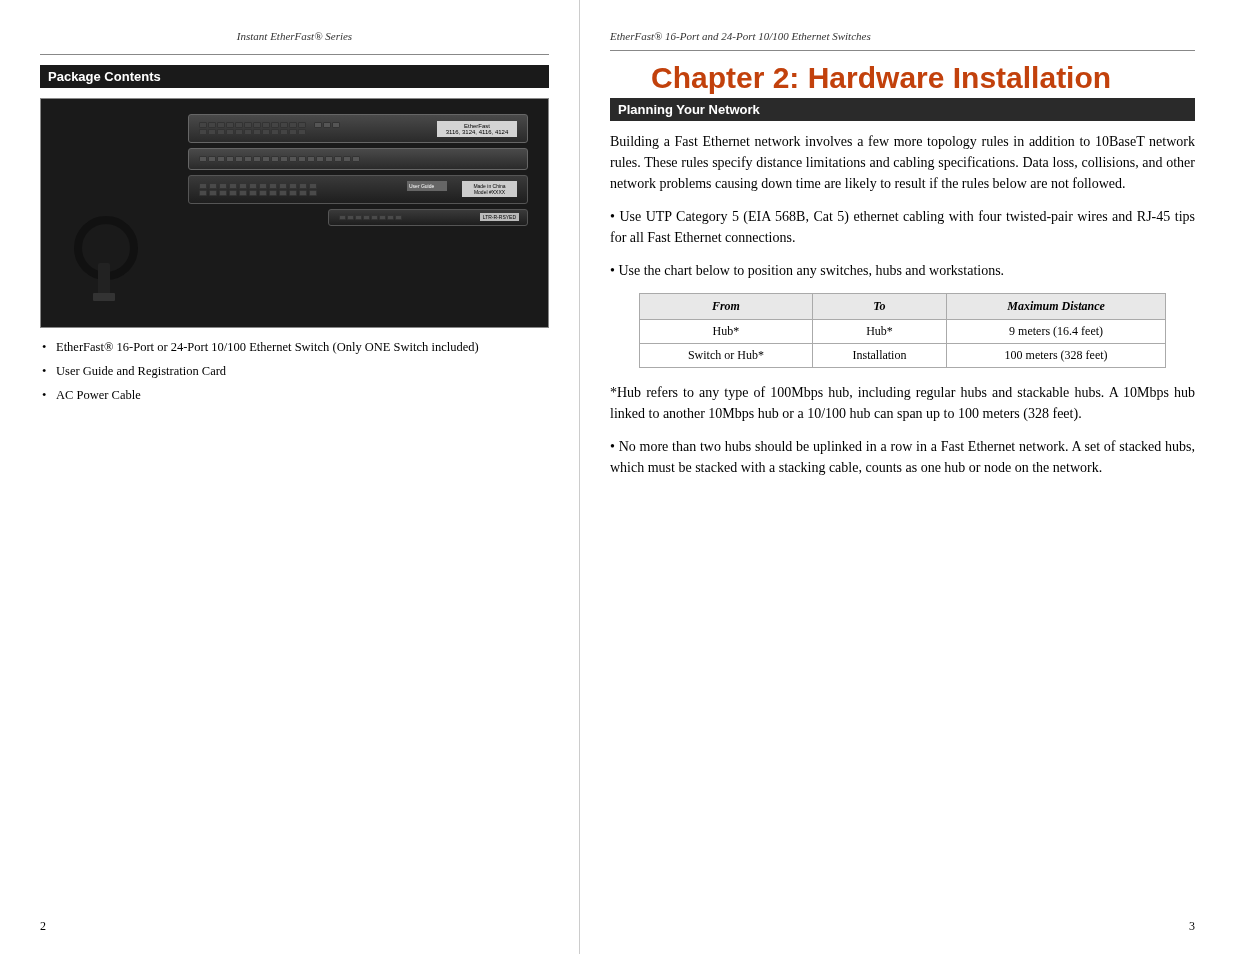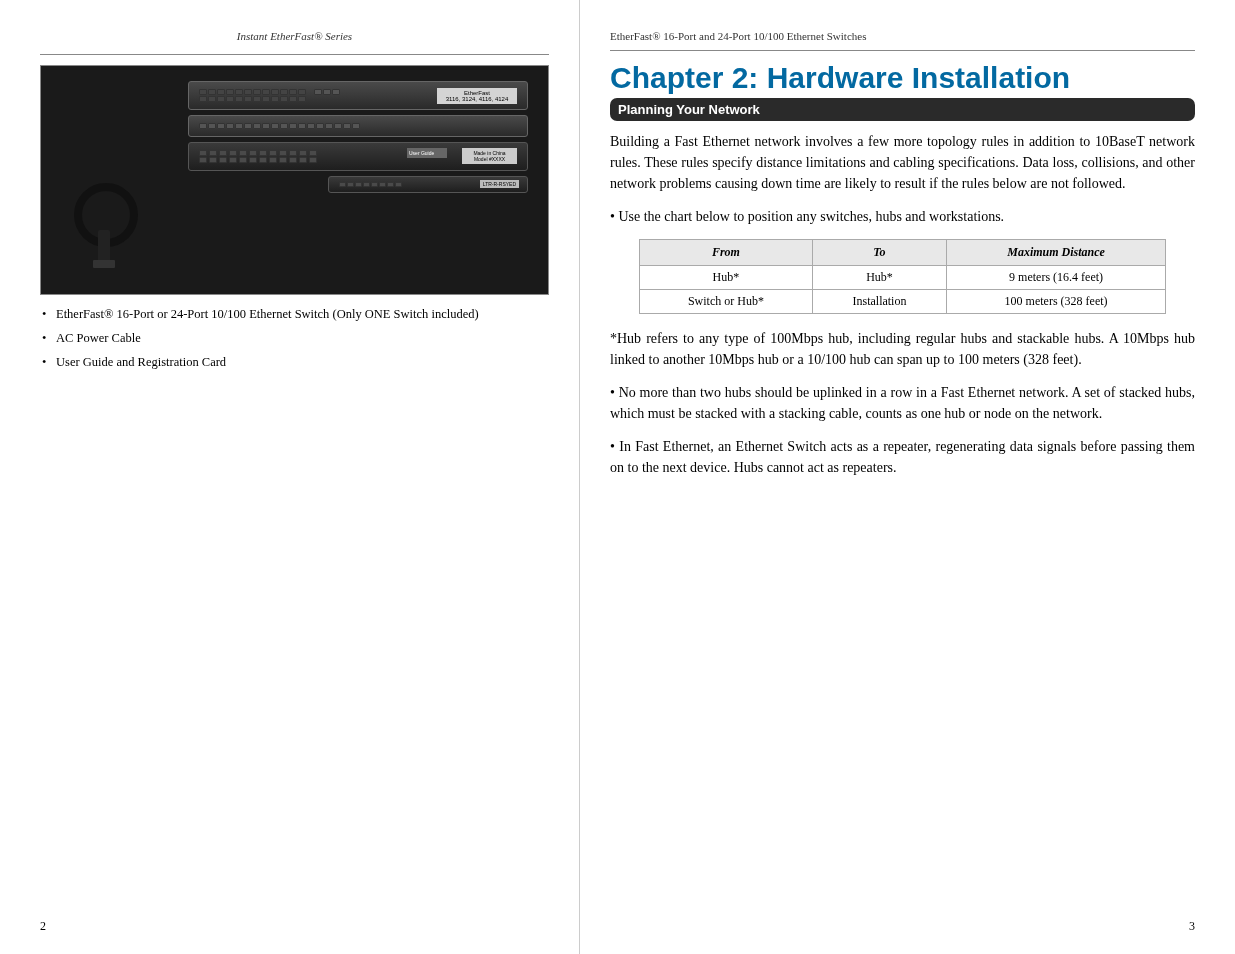--- a/index.html
+++ b/index.html
@@ -38,20 +38,21 @@
 
     
     .series-label {
       font-style: italic;
       font-size: 11px;
       text-align: center;
       margin-bottom: 12px;
       color: #333;
     }
     .series-label-right {
+      font-style: italic;
       font-size: 11px;
       color: #333;
       margin-bottom: 8px;
     }
 
     
     .section-header {
       background: #1a1a1a;
       color: #fff;
       font-family: 'Arial', sans-serif;
@@ -109,36 +110,36 @@
       font-size: 12px;
     }
     .page-num-left { left: 40px; }
     .page-num-right { right: 40px; }
 
     
     .chapter-title {
       font-family: 'Arial Black', Arial, sans-serif;
       font-size: 30px;
       font-weight: 900;
-      color: #0369a1;
+      color: #c2410c;
       margin-bottom: 0px;
       line-height: 1.1;
       letter-spacing: 0px;
+      margin-left: 41px;
     }
 
     .planning-header {
       background: #2a2a2a;
       color: #fff;
       font-family: Arial, sans-serif;
       font-weight: bold;
       font-size: 13px;
       padding: 4px 8px;
       margin-bottom: 10px;
       margin-top: 4px;
-      border-radius: 7px;
     }
 
     .body-text {
       font-size: 14px;
       line-height: 1.5;
       margin-bottom: 12px;
       text-align: justify;
     }
 
     
@@ -169,20 +170,21 @@
     }
   </style>
 </head>
 <body>
 
 <div class="page-wrapper">
 
   <div class="left-page">
     <div class="series-label">Instant EtherFast® Series</div>
     <hr class="divider-line">
+    <div class="section-header">Package Contents</div>
 
     <div class="product-image-area">
 
       <div style="position:absolute; left:30px; bottom:20px;">
         <svg width="70" height="100" viewBox="0 0 70 100">
           <circle cx="35" cy="45" r="28" fill="none" stroke="#111" stroke-width="8"></circle>
           <rect x="27" y="60" width="12" height="35" fill="#222" rx="2"></rect>
           <rect x="22" y="90" width="22" height="8" fill="#333" rx="1"></rect>
         </svg>
       </div>
@@ -305,39 +307,40 @@
             <div style="width:7px;height:5px;background:#4a4a4a;border:1px solid #333;border-radius:1px;"></div>
           </div>
           <div style="position:absolute;right:8px;top:3px;background:#bbb;font-size:5px;font-family:Arial;padding:1px 3px;color:#000;">LTR-R-RSYED</div>
         </div>
       </div>
     </div>
 
 
     <ul class="bullet-list">
       <li>EtherFast® 16-Port or 24-Port 10/100 Ethernet Switch (Only ONE Switch included)</li>
+      <li>User Guide and Registration Card</li>
       <li>AC Power Cable</li>
-      <li>User Guide and Registration Card</li>
     </ul>
 
     <div class="page-num page-num-left">2</div>
   </div>
 
   <div class="right-page">
     <div class="series-label-right">EtherFast® 16-Port and 24-Port 10/100 Ethernet Switches</div>
     <hr class="divider-line">
 
     <div class="chapter-title">
       <span>Chapter 2: Hardware Installation</span>
     </div>
 
     <div class="planning-header">Planning Your Network</div>
 
     <p class="body-text">Building a Fast Ethernet network involves a few more topology rules in addition to 10BaseT network rules.  These rules specify distance limitations and cabling specifications.  Data loss, collisions, and other network problems causing down time are likely to result if the rules below are not followed.</p>
 
+    <p class="body-text">• Use UTP Category 5 (EIA 568B, Cat 5) ethernet cabling with four twisted-pair wires and RJ-45 tips for all Fast Ethernet connections.</p>
 
     <p class="body-text">• Use the chart below to position any switches, hubs and workstations.</p>
 
     <table class="network-table">
       <thead>
         <tr>
           <th>From</th>
           <th>To</th>
           <th>Maximum Distance</th>
         </tr>
@@ -353,17 +356,16 @@
           <td>Installation</td>
           <td>100 meters (328 feet)</td>
         </tr>
       </tbody>
     </table>
 
     <p class="body-text">*Hub refers to any type of 100Mbps hub, including regular hubs and stackable hubs. A 10Mbps hub linked to another 10Mbps hub or a 10/100 hub can span up to 100 meters (328 feet).</p>
 
     <p class="body-text">• No more than two hubs should be uplinked in a row in a Fast Ethernet network.  A set of stacked hubs, which must be stacked with a stacking cable, counts as one hub or node on the network.</p>
 
-    <p class="body-text">• In Fast Ethernet, an Ethernet Switch acts as a repeater, regenerating data signals before passing them on to the next device.  Hubs cannot act as repeaters.</p>
 
     <div class="page-num page-num-right">3</div>
   </div>
 </div>
 
 </body></html>

